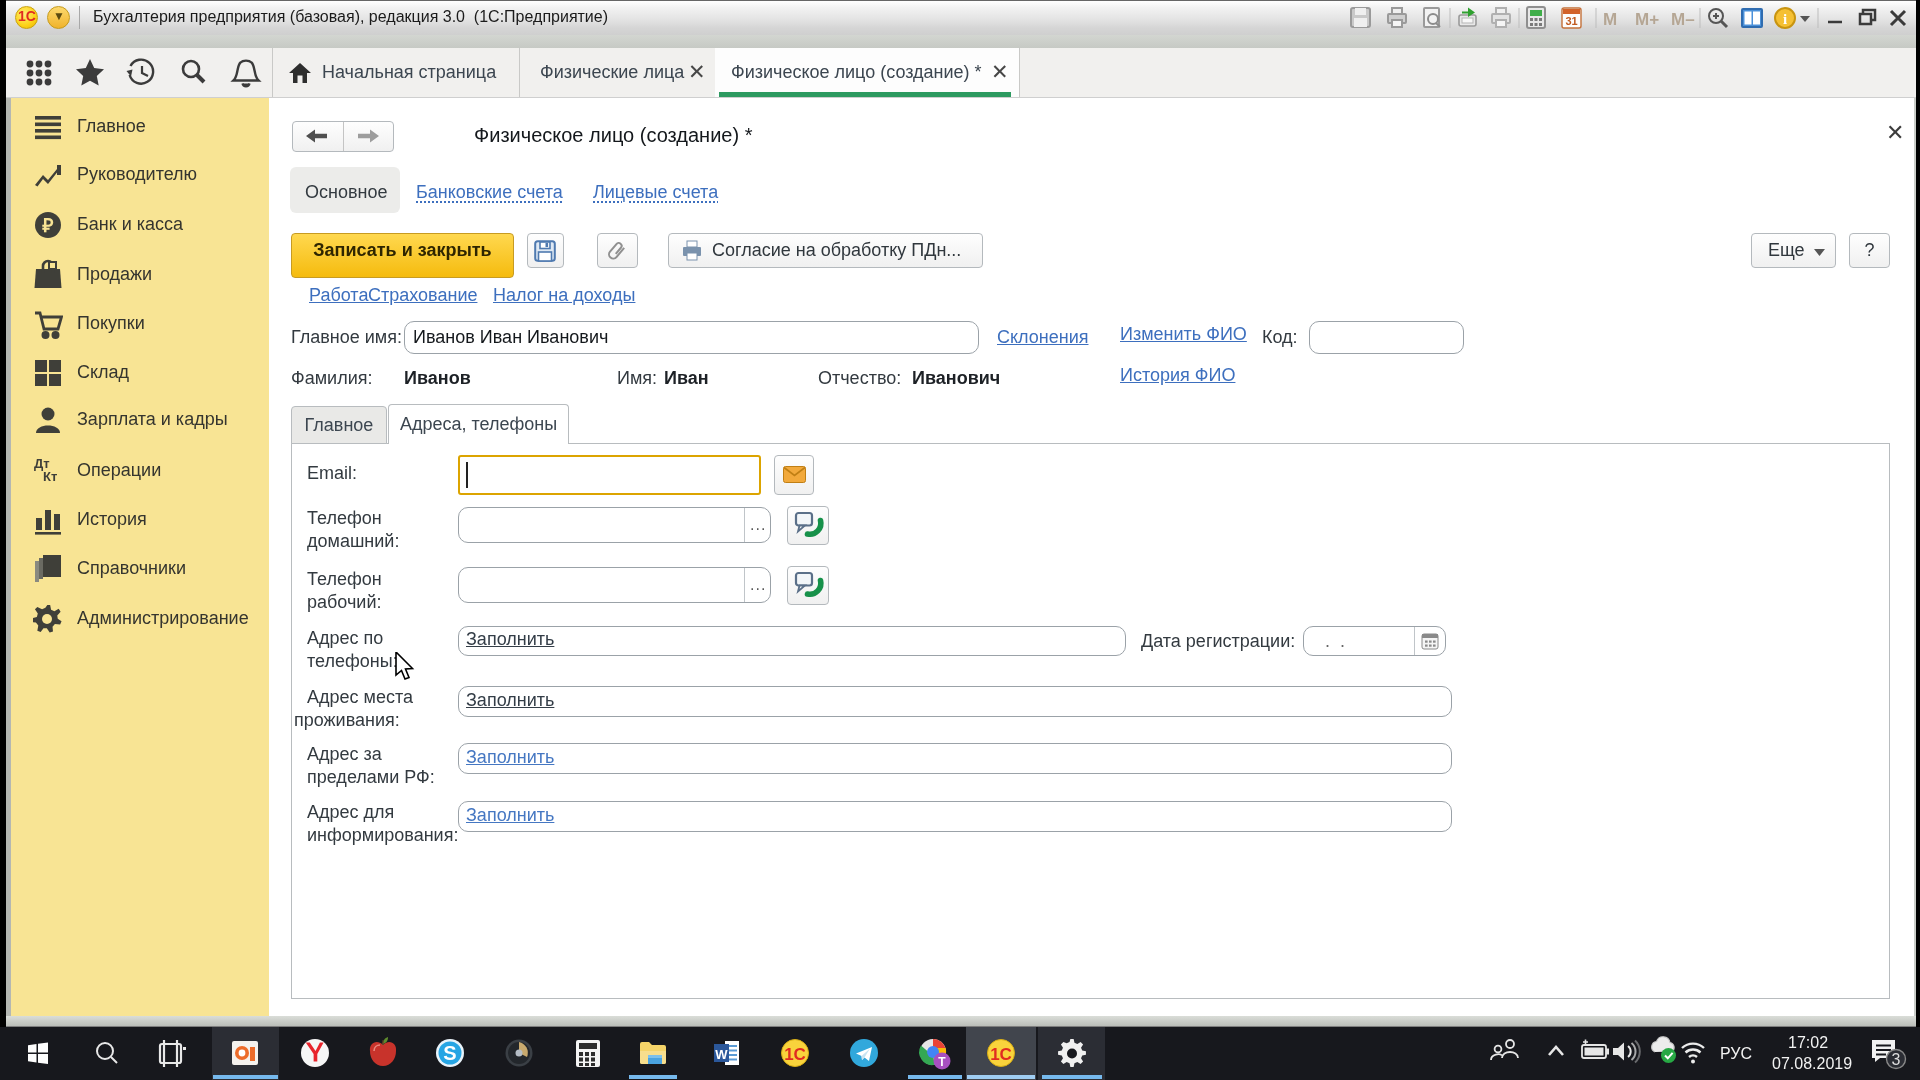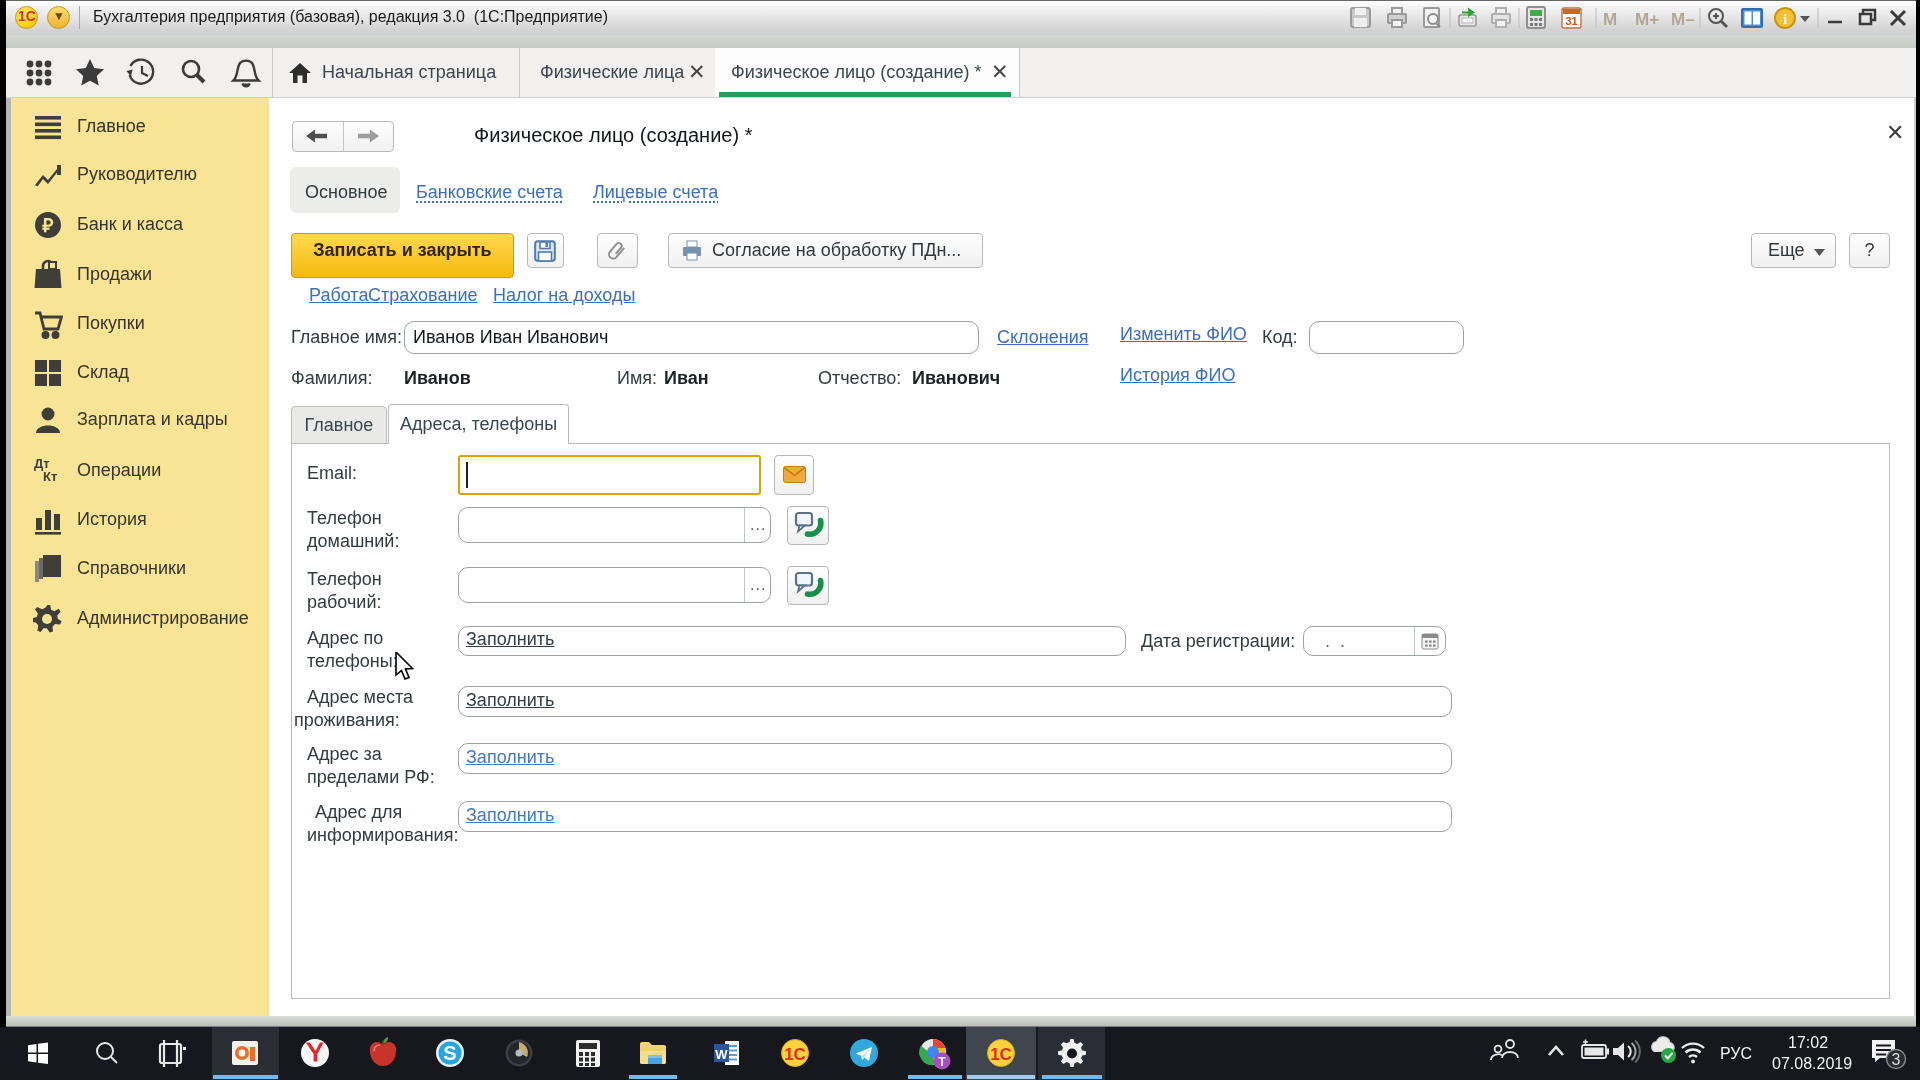--- a/index.html
+++ b/index.html
@@ -400,21 +400,21 @@
   <div class="abs lbl" style="left:307px;top:687px;">Адрес места</div>
   <div class="abs lbl" style="left:294px;top:710px;">проживания:</div>
   <div class="inp abs" style="left:458px;top:686px;width:994px;height:31px;"></div>
   <div class="abs" style="left:466px;top:690px;font-size:18px;color:#333d47;text-decoration:underline;">Заполнить</div>
 
   <div class="abs lbl" style="left:307px;top:744px;">Адрес за</div>
   <div class="abs lbl" style="left:307px;top:767px;">пределами РФ:</div>
   <div class="inp abs" style="left:458px;top:743px;width:994px;height:31px;"></div>
   <div class="abs" style="left:466px;top:747px;font-size:18px;color:#4577c2;text-decoration:underline;">Заполнить</div>
 
-  <div class="abs lbl" style="left:315px;top:802px;">Адрес для</div>
+  <div class="abs lbl" style="left:307px;top:802px;">Адрес для</div>
   <div class="abs lbl" style="left:307px;top:825px;">информирования:</div>
   <div class="inp abs" style="left:458px;top:801px;width:994px;height:31px;"></div>
   <div class="abs" style="left:466px;top:805px;font-size:18px;color:#4577c2;text-decoration:underline;">Заполнить</div>
 
   <svg class="abs" style="left:395px;top:652px;" width="22" height="30" viewBox="0 0 22 30">
     <path d="M1 0 L1 23 L6.5 18.5 L10 27 L14 25.5 L10.5 17 L17.5 16.5 Z" fill="#fff" stroke="#000" stroke-width="1.6"></path>
   </svg>
   <div id="botframe" class="abs"></div>
   <div id="taskbar" class="abs"></div>
 

